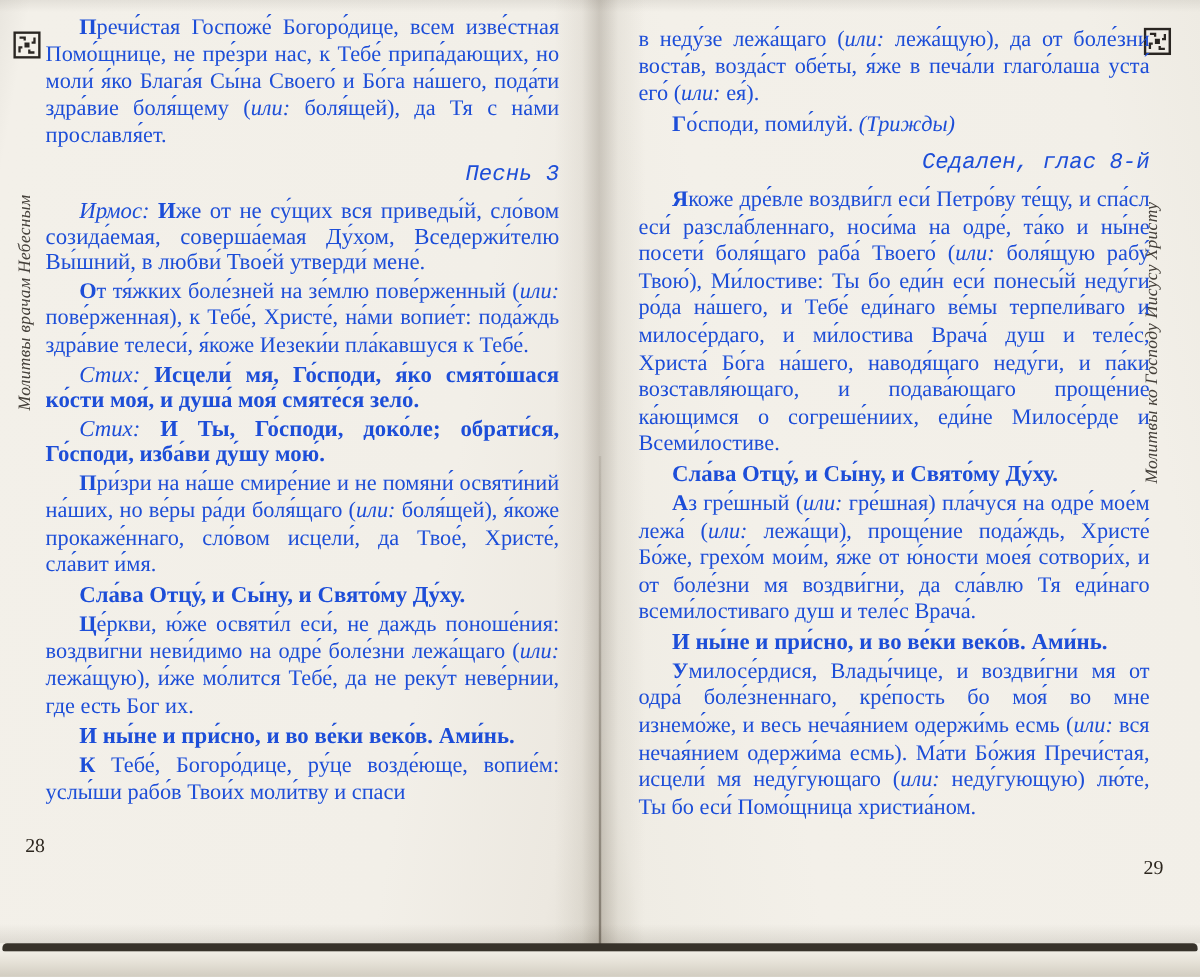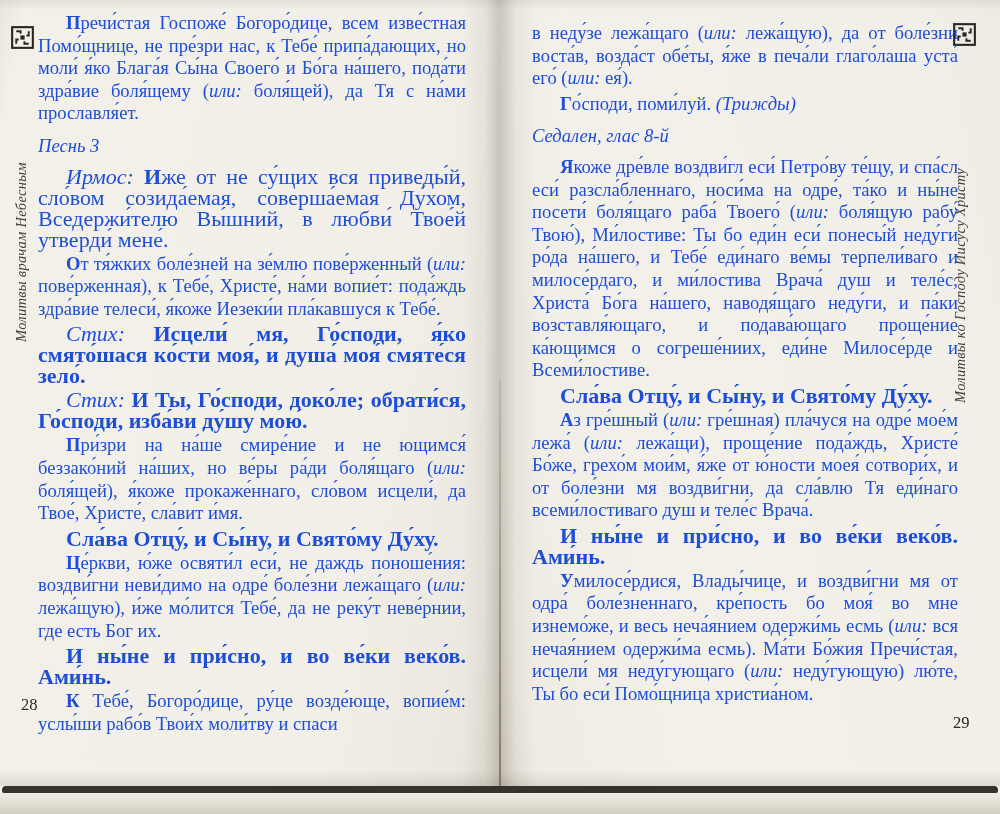--- a/index.html
+++ b/index.html
@@ -38,22 +38,22 @@
   }
 
   .page-text{
     position:absolute;color:#1d4ed8;
     font-size:18.6px;line-height:22.6px;
   }
   .col-left{left:38px;top:12px;width:428px;}
   .col-right{left:532px;top:22px;width:426px;}
 
   .blk{margin:0 0 3px 0;text-align:justify;text-indent:28px;}
-  .blk-heading{text-align:left;font-style:italic;text-indent:0;margin:10px 0 8px 0;}
-  .blk-rubric,.blk-stih,.blk-doxology{font-size:22px;line-height:21px;}
+  .blk-heading{text-align:right;font-style:italic;text-indent:0;margin:10px 0 8px 0;font-family:Liberation Mono, monospace;}
+  .blk-rubric,.blk-stih,.blk-doxology{font-size:19px;line-height:21px;}
   .blk.no-indent{text-indent:0;}
   .seg-lead{font-weight:bold;}
   .seg-bold{font-weight:bold;}
   .seg-italic{font-style:italic;}
 
   .page-number{position:absolute;font-size:16.5px;color:#2c261e;}
   .page-number-left{left:21px;top:695px;}
   .page-number-right{left:953px;top:713px;}
 
   .margin-label{
@@ -92,21 +92,21 @@
   <div class="margin-label margin-label-left">Молитвы врачам Небесным</div>
   <div class="margin-label margin-label-right">Молитвы ко Господу Иисусу Христу</div>
 
   <div class="page-text col-left" id="left-col">
       <p class="blk blk-body"><span class="seg-lead">П</span><span class="seg-normal">речи́стая Госпоже́ Богоро́дице, всем изве́стная Помо́щнице, не пре́зри нас, к Тебе́ припа́дающих, но моли́ я́ко Блага́я Сы́на Своего́ и Бо́га на́шего, пода́ти здра́вие боля́щему (</span><span class="seg-italic">или:</span><span class="seg-normal"> боля́щей), да Тя с на́ми прославля́ет.</span></p>
       <p class="blk blk-heading no-indent"><span class="seg-italic">Песнь 3</span></p>
       <p class="blk blk-rubric"><span class="seg-italic">Ирмос: </span><span class="seg-lead">И</span><span class="seg-normal">же от не су́щих вся приведы́й, сло́вом созида́емая, соверша́емая Ду́хом, Вседержи́телю Вы́шний, в любви́ Твое́й утверди́ мене́.</span></p>
       <p class="blk blk-body"><span class="seg-lead">О</span><span class="seg-normal">т тя́жких боле́зней на зе́млю пове́рженный (</span><span class="seg-italic">или:</span><span class="seg-normal"> пове́рженная), к Тебе́, Христе́, на́ми вопие́т: пода́ждь здра́вие телеси́, я́коже Иезеки́и пла́кавшуся к Тебе́.</span></p>
       <p class="blk blk-stih"><span class="seg-italic">Стих: </span><span class="seg-bold">Исцели́ мя, Го́споди, я́ко смято́шася ко́сти моя́, и душа́ моя́ смяте́ся зело́.</span></p>
       <p class="blk blk-stih"><span class="seg-italic">Стих: </span><span class="seg-bold">И Ты, Го́споди, доко́ле; обрати́ся, Го́споди, изба́ви ду́шу мою́.</span></p>
-      <p class="blk blk-body"><span class="seg-lead">П</span><span class="seg-normal">ри́зри на на́ше смире́ние и не ющимся́ беззако́ний на́ших, но ве́ры ра́ди боля́щаго (</span><span class="seg-italic">или:</span><span class="seg-normal"> боля́щей), я́коже прокаже́ннаго, сло́вом исцели́, да Твое́, Христе́, сла́вит и́мя.</span></p>
+      <p class="blk blk-body"><span class="seg-lead">П</span><span class="seg-normal">ри́зри на на́ше смире́ние и не помяни́ освяти́ний на́ших, но ве́ры ра́ди боля́щаго (</span><span class="seg-italic">или:</span><span class="seg-normal"> боля́щей), я́коже прокаже́ннаго, сло́вом исцели́, да Твое́, Христе́, сла́вит и́мя.</span></p>
       <p class="blk blk-doxology"><span class="seg-bold">Сла́ва Отцу́, и Сы́ну, и Свято́му Ду́ху.</span></p>
       <p class="blk blk-body"><span class="seg-lead">Ц</span><span class="seg-normal">е́ркви, ю́же освяти́л еси́, не даждь поноше́ния: воздви́гни неви́димо на одре́ боле́зни лежа́щаго (</span><span class="seg-italic">или:</span><span class="seg-normal"> лежа́щую), и́же мо́лится Тебе́, да не реку́т неве́рнии, где есть Бог их.</span></p>
       <p class="blk blk-doxology"><span class="seg-bold">И ны́не и при́сно, и во ве́ки веко́в. Ами́нь.</span></p>
       <p class="blk blk-body"><span class="seg-lead">К</span><span class="seg-normal"> Тебе́, Богоро́дице, ру́це возде́юще, вопие́м: услы́ши рабо́в Твои́х моли́тву и спаси</span></p>
     </div>
   <div class="page-text col-right" id="right-col">
       <p class="blk blk-body no-indent"><span class="seg-normal">в неду́зе лежа́щаго (</span><span class="seg-italic">или:</span><span class="seg-normal"> лежа́щую), да от боле́зни воста́в, возда́ст обе́ты, я́же в печа́ли глаго́лаша уста́ его́ (</span><span class="seg-italic">или:</span><span class="seg-normal"> ея́).</span></p>
       <p class="blk blk-body"><span class="seg-lead">Г</span><span class="seg-normal">о́споди, поми́луй. </span><span class="seg-italic">(Трижды)</span></p>
       <p class="blk blk-heading no-indent"><span class="seg-italic">Седален, глас 8-й</span></p>
       <p class="blk blk-body"><span class="seg-lead">Я</span><span class="seg-normal">коже дре́вле воздви́гл еси́ Петро́ву те́щу, и спа́сл еси́ разсла́бленнаго, носи́ма на одре́, та́ко и ны́не посети́ боля́щаго раба́ Твоего́ (</span><span class="seg-italic">или:</span><span class="seg-normal"> боля́щую рабу́ Твою́), Ми́лостиве: Ты бо еди́н еси́ понесы́й неду́ги ро́да на́шего, и Тебе́ еди́наго ве́мы терпели́ваго и милосе́рдаго, и ми́лостива Врача́ душ и теле́с, Христа́ Бо́га на́шего, наводя́щаго неду́ги, и па́ки возставля́ющаго, и подава́ющаго проще́ние ка́ющимся о согреше́ниих, еди́не Милосе́рде и Всеми́лостиве.</span></p>

